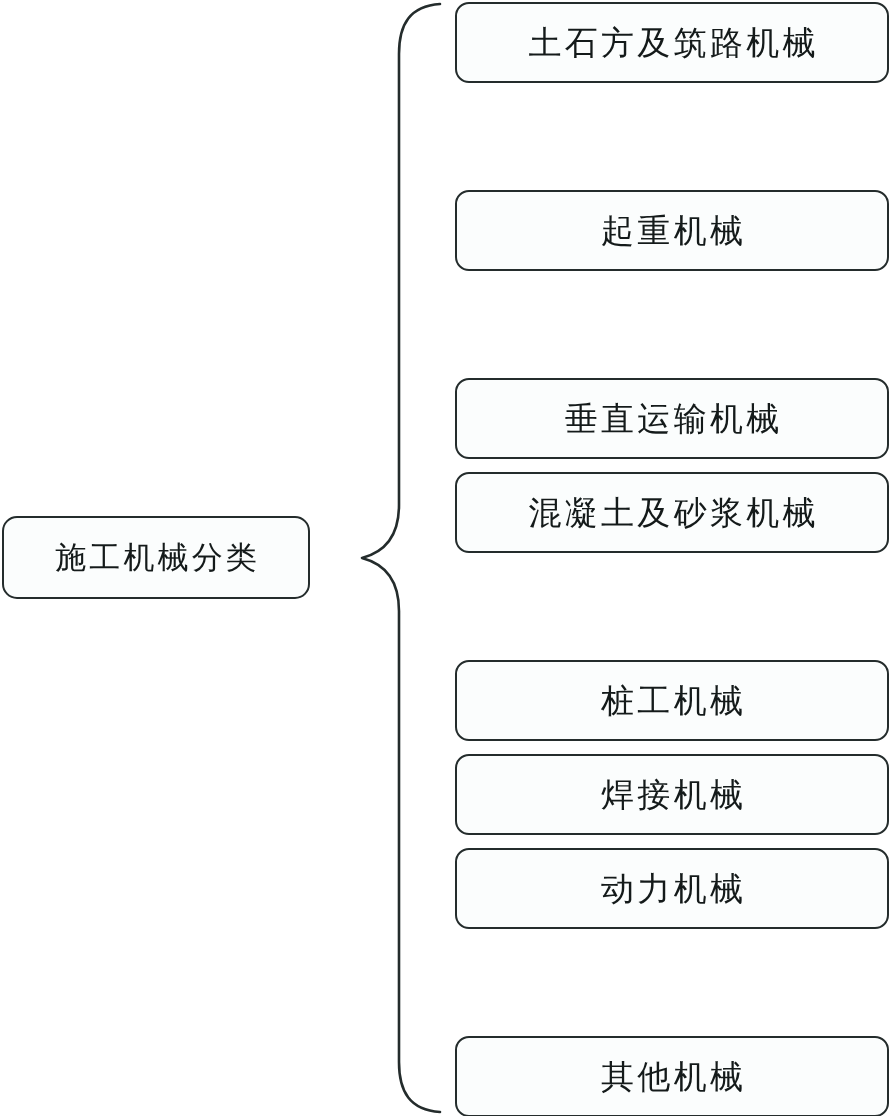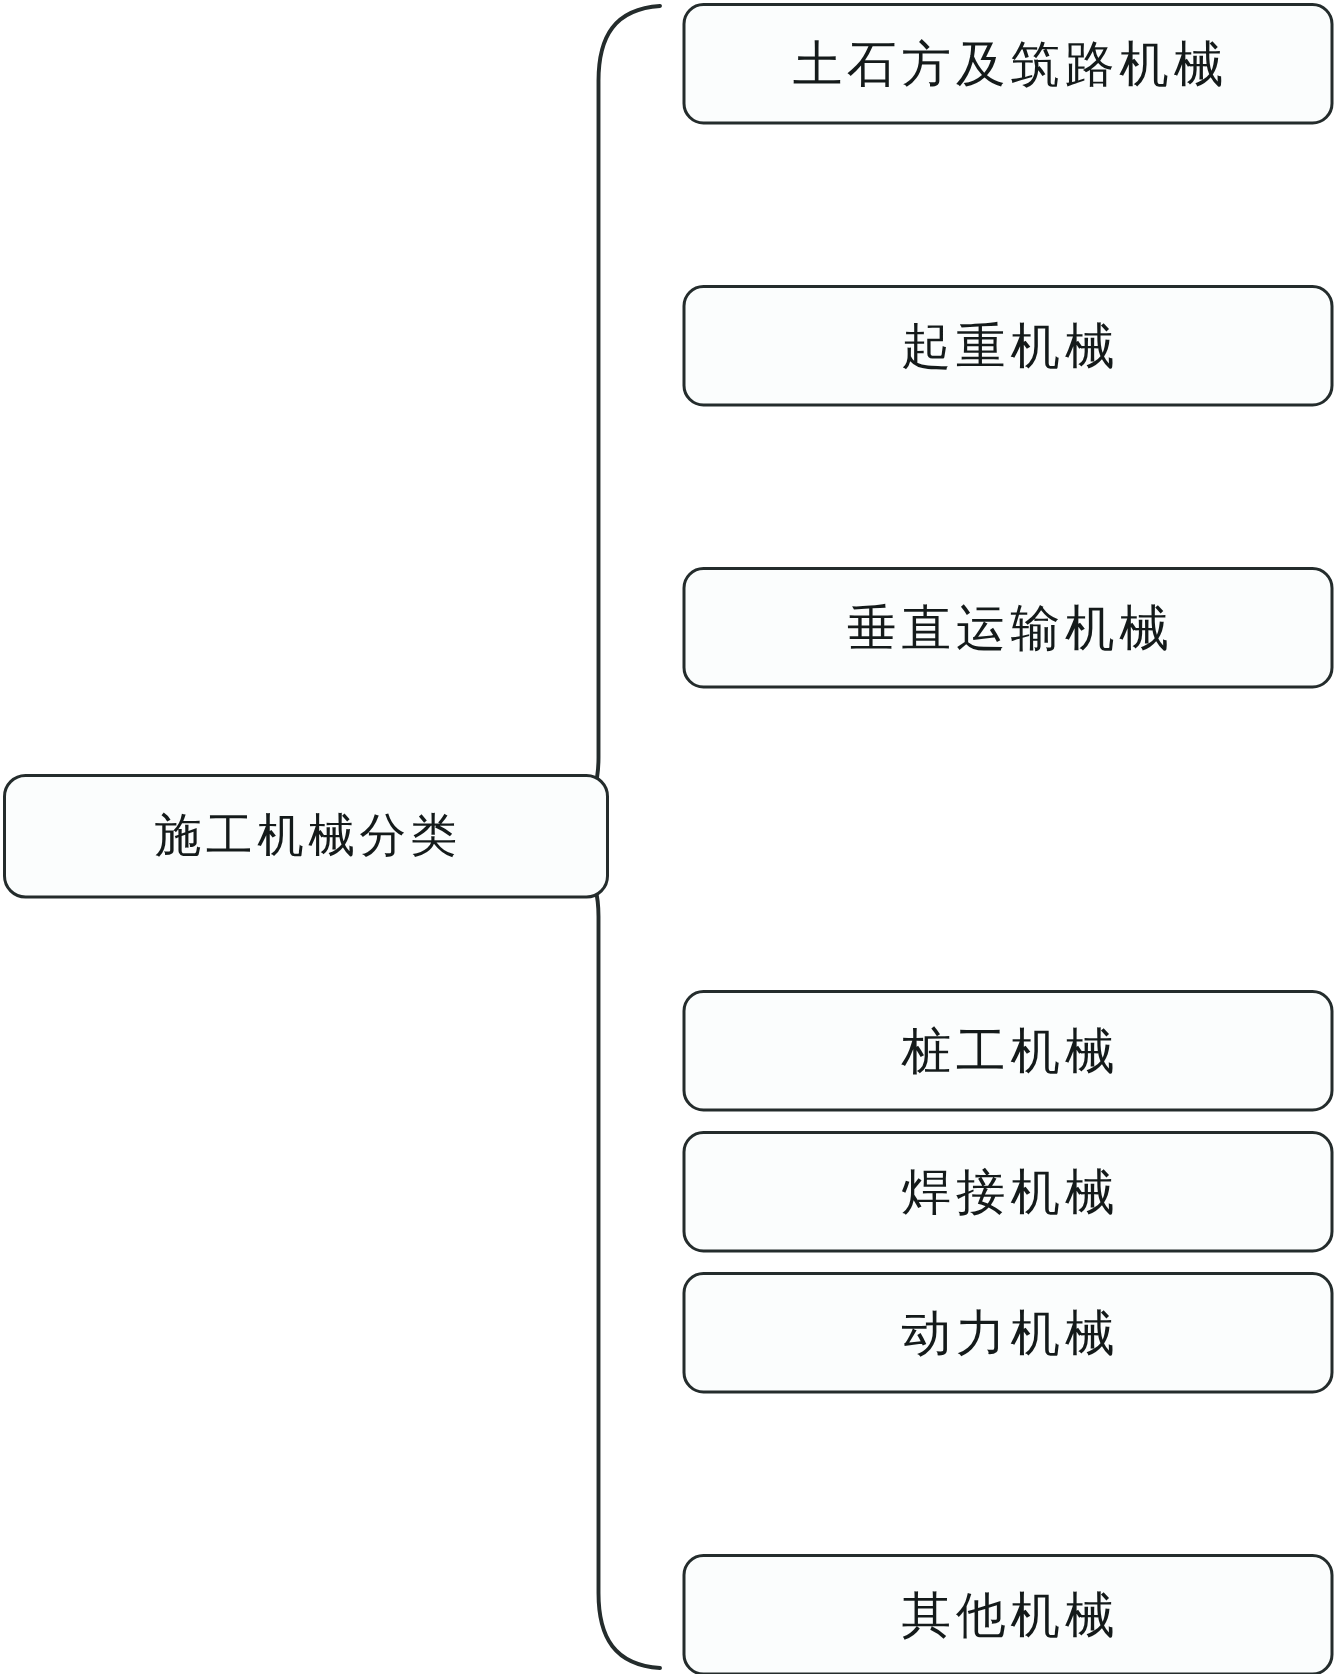--- a/index.html
+++ b/index.html
@@ -39,21 +39,21 @@
     letter-spacing: 0.10em;
     text-indent: 0.10em;
     white-space: nowrap;
     line-height: 1;
   }
 
   
   #root-node {
     left: 2px;
     top: 516px;
-    width: 404px;
+    width: 308px;
     height: 83px;
     border-radius: 15px;
   }
   #root-node .node-label {
     font-size: 31px;
   }
 
   
   .leaf {
     left: 455px;
@@ -95,20 +95,23 @@
 
   <div class="node leaf" style="top:2px">
     <span class="node-label">土石方及筑路机械</span>
   </div>
   <div class="node leaf" style="top:190px">
     <span class="node-label">起重机械</span>
   </div>
   <div class="node leaf" style="top:378px">
     <span class="node-label">垂直运输机械</span>
   </div>
+  <div class="node leaf" style="top:472px">
+    <span class="node-label">混凝土及砂浆机械</span>
+  </div>
   <div class="node leaf" style="top:660px">
     <span class="node-label">桩工机械</span>
   </div>
   <div class="node leaf" style="top:754px">
     <span class="node-label">焊接机械</span>
   </div>
   <div class="node leaf" style="top:848px">
     <span class="node-label">动力机械</span>
   </div>
   <div class="node leaf" style="top:1036px">

